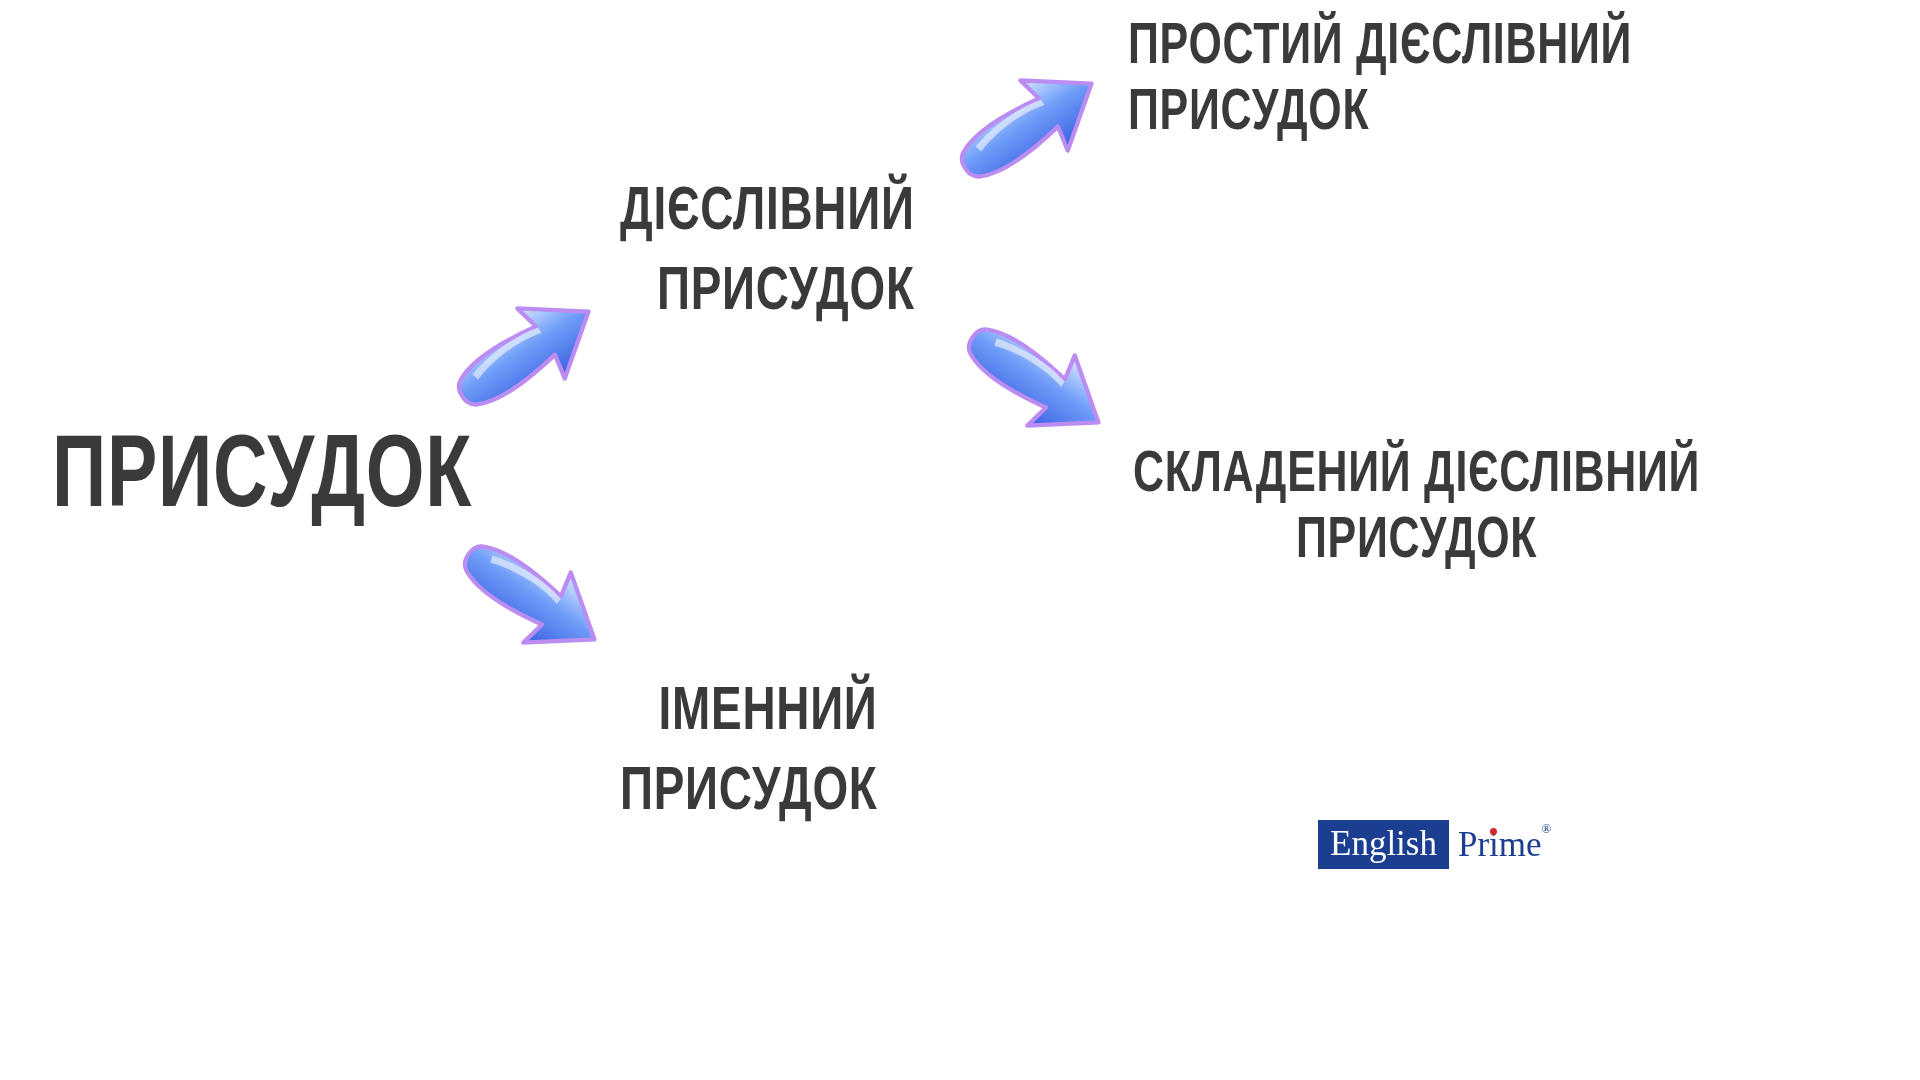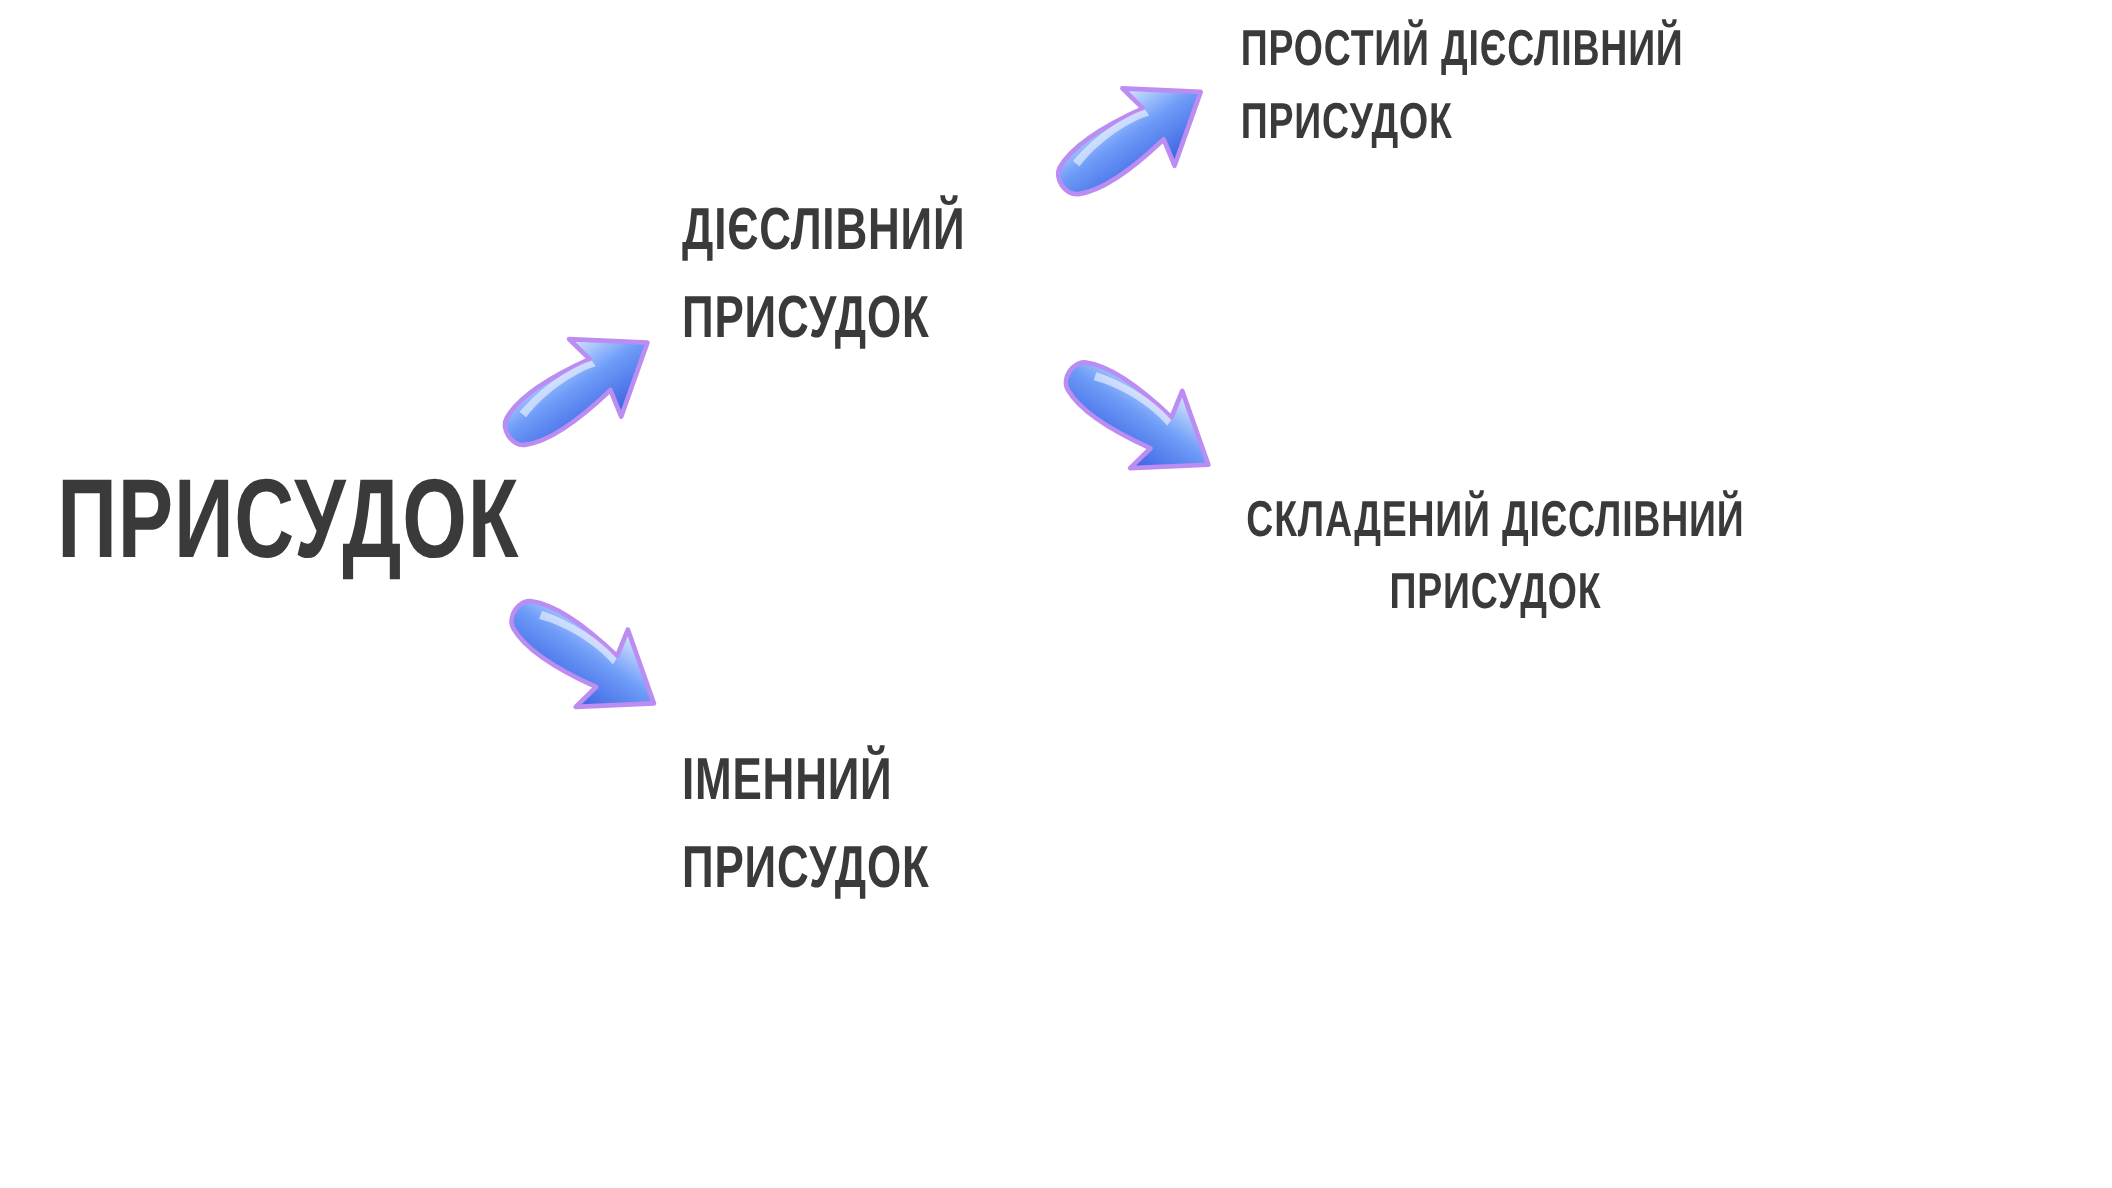--- a/index.html
+++ b/index.html
@@ -19,22 +19,22 @@
     font-weight: 700;
     white-space: nowrap;
   }
   .condense {
     display: inline-block;
     transform: scaleX(0.74);
     transform-origin: left top;
     letter-spacing: 1px;
   }
   .label-root   { left: 52px;  top: 420px; font-size: 102px; line-height: 1; }
-  .label-mid    { font-size: 54px; line-height: 80px; }
-  .label-small  { font-size: 46px; line-height: 66px; }
+  .label-mid    { font-size: 62px; line-height: 80px; text-align: right; }
+  .label-small  { font-size: 58px; line-height: 66px; }
   .label-verbal   { left: 620px;  top: 168px; }
   .label-nominal  { left: 620px;  top: 668px; }
   .label-simple   { left: 1128px; top: 10px;  }
   .label-compound { left: 1133px; top: 438px; text-align: center; }
 
   
   .arrow { position: absolute; width: 170px; height: 106px; }
   .arrow svg { width: 100%; height: 100%; overflow: visible; }
   .arrow-up   { transform: rotate(-34deg); }
   .arrow-down { transform: rotate(34deg); }
@@ -146,14 +146,23 @@
     <svg viewBox="0 0 160 100">
         <use href="#arrowGroup"></use>
       </svg>
   </div>
   <div class="arrow arrow-4 arrow-down">
     <svg viewBox="0 0 160 100">
         <use href="#arrowGroup"></use>
       </svg>
   </div>
 
+  <div class="logo">
+    <span class="logo-box">English</span>
+    <span class="logo-prime">
+        <span>Pr</span>
+        <span class="prime-i">i</span>
+        <span>me</span>
+      </span>
+    <span class="registered">®</span>
+  </div>
 
 </div>
 
 </body></html>

